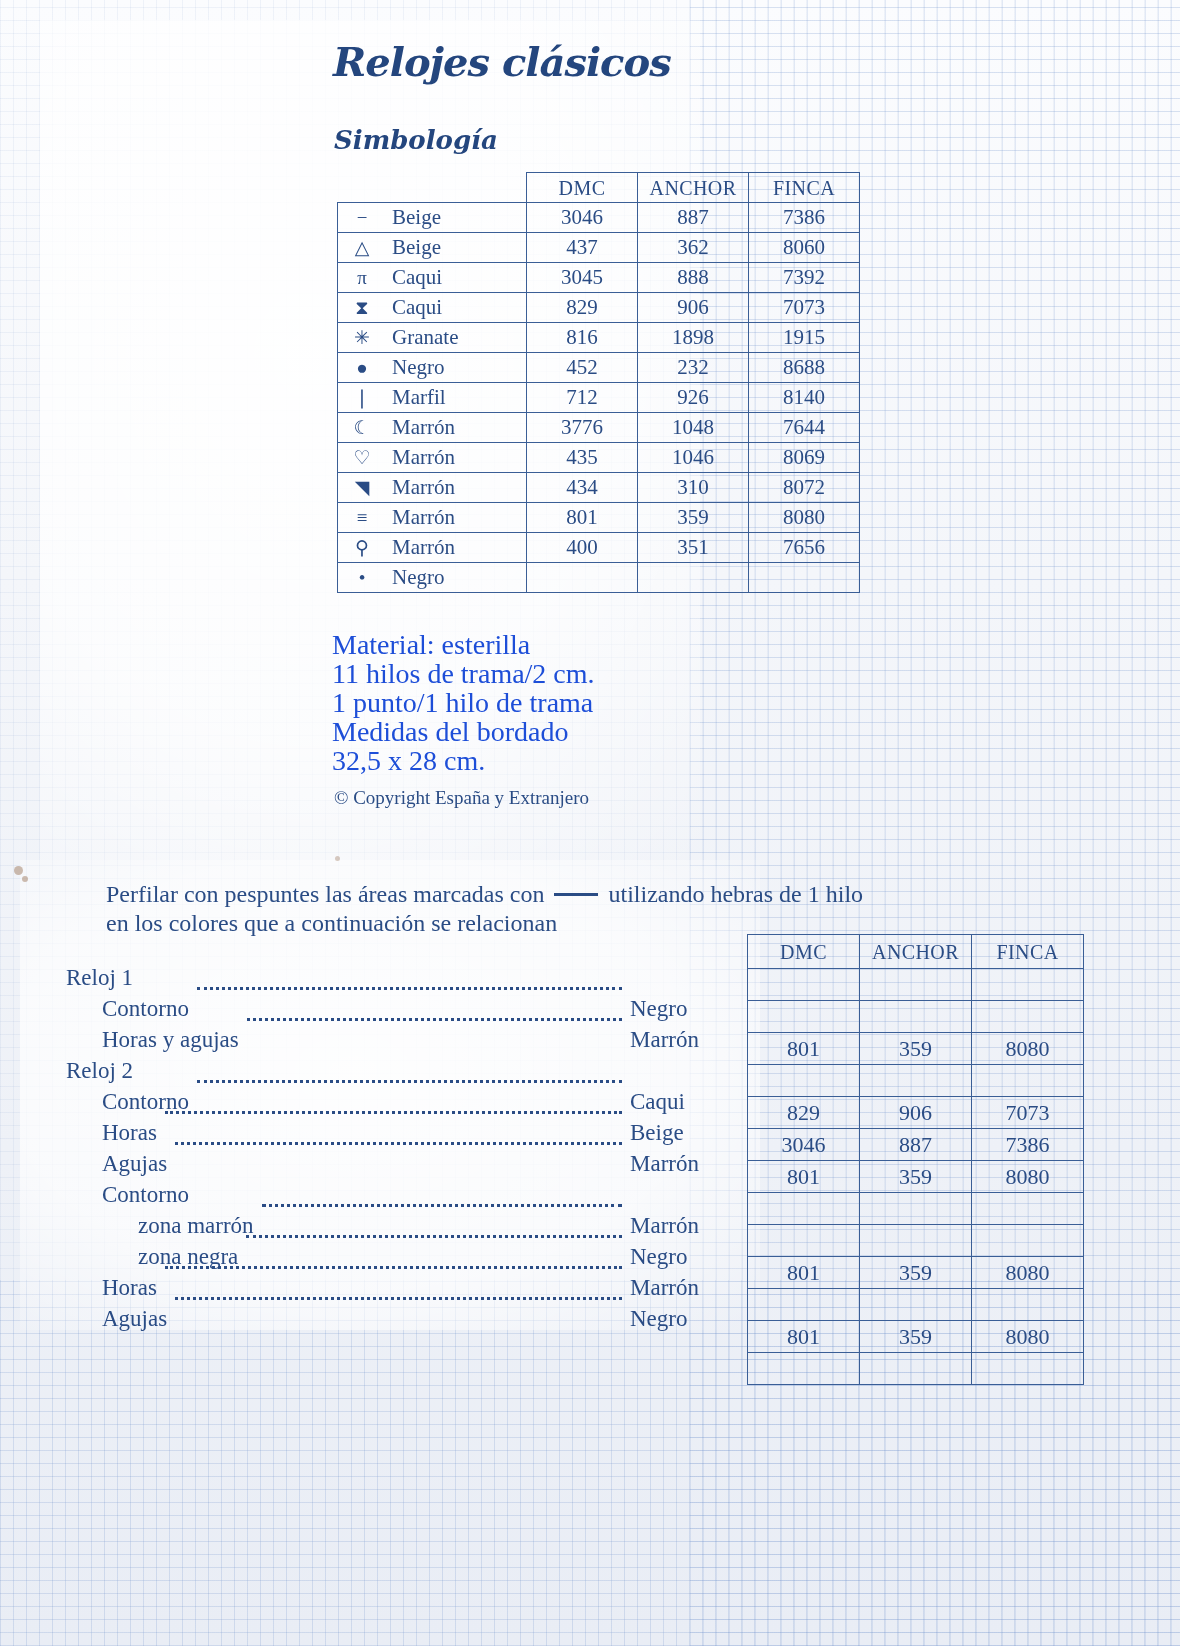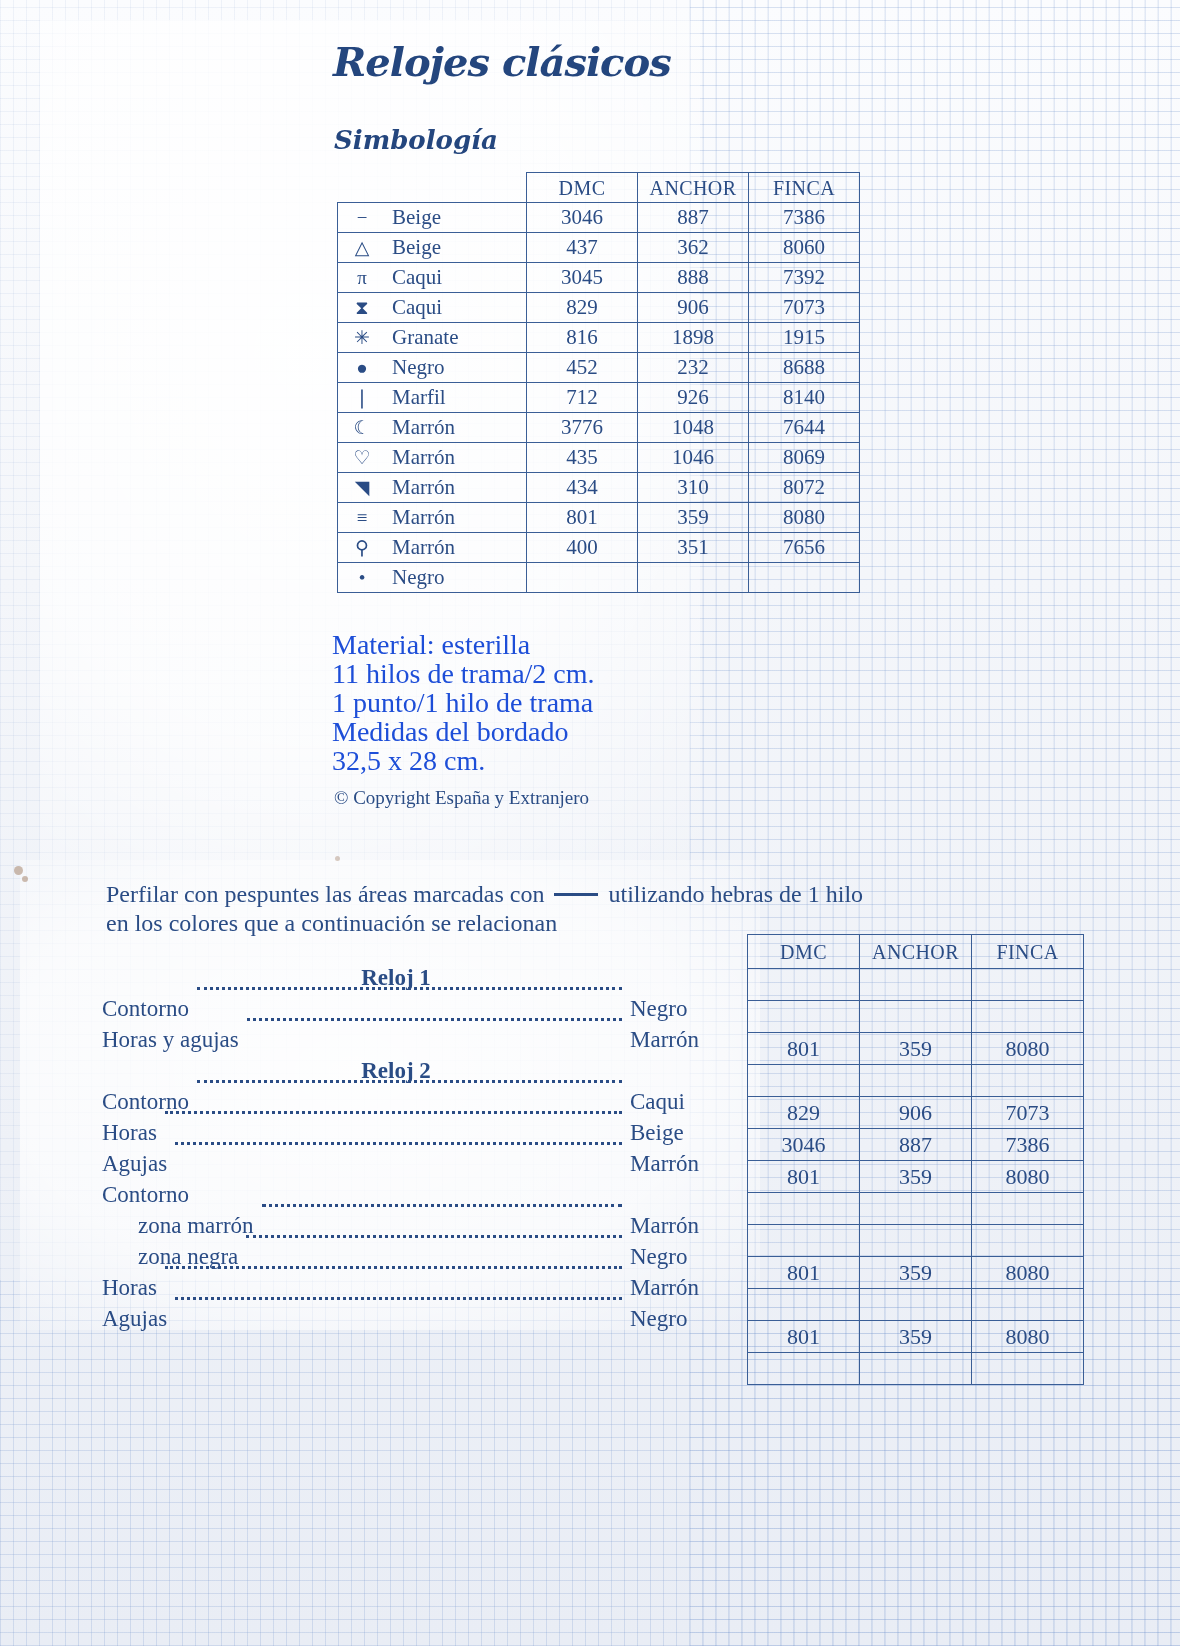--- a/index.html
+++ b/index.html
@@ -109,21 +109,21 @@
     display:inline-block;width:44px;height:0;
     border-top:3px solid #2a4c85;
     vertical-align:6px;margin:0 10px;
   }
 
   
   .list{
     position:absolute;left:66px;top:962px;width:660px;
     font-size:23px;color:#2a4c85;
   }
-  .reloj-h{font-weight:bold;height:31px;line-height:31px;text-align:center;}
+  .reloj-h{font-weight:normal;height:31px;line-height:31px;}
   .li{
     position:relative;height:31px;line-height:31px;
     display:flex;align-items:flex-start;
   }
   .li.ind1{padding-left:36px;}
   .li.ind2{padding-left:72px;}
   .li-label{white-space:nowrap;}
   .dots{
     flex:1;
     margin:0 8px;

